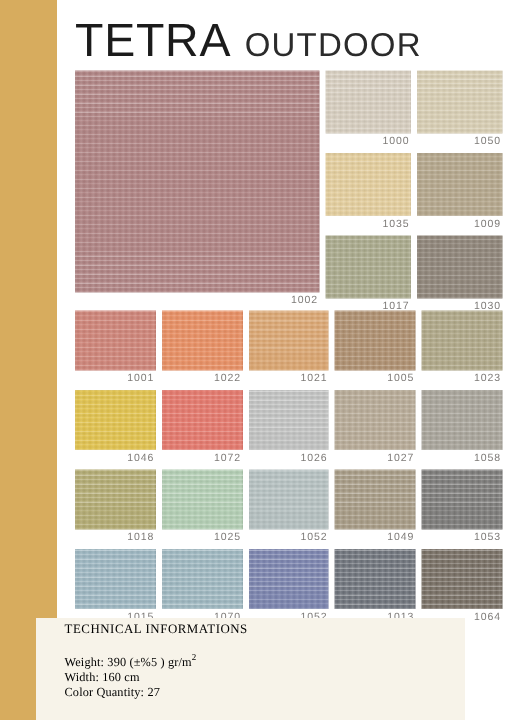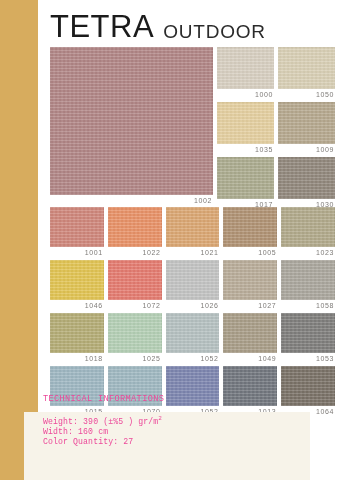--- a/index.html
+++ b/index.html
@@ -37,21 +37,21 @@
   }
   #brand {
     font-size: 31px;
     font-weight: 300;
     letter-spacing: 0.5px;
     color: #1b1b1b;
     line-height: 1;
     font-stretch: condensed;
   }
   #brand-sub {
-    font-size: 19px;
+    font-size: 22px;
     font-weight: 300;
     letter-spacing: 0.8px;
     color: #2b2b2b;
     line-height: 1;
     padding-bottom: 1px;
   }
 
   
   .sw {
     position: relative;
@@ -122,24 +122,24 @@
 
   
   #footer {
     position: absolute;
     left: 24px; top: 412px;
     width: 286px; height: 68px;
     background: #f7f3e9;
   }
   #tech {
     position: absolute;
-    left: 43px; top: 394px;
+    left: 43px; top: 414px;
     width: 280px;
-    font-family: Liberation Mono, monospace;
-    color: #ec4899;
+    font-family: Liberation Serif, serif;
+    color: #000000;
   }
   #tech-title {
     font-size: 8.6px;
     letter-spacing: 0.35px;
     line-height: 11px;
     margin-bottom: 9px;
   }
   #tech-list { list-style: none; }
   #tech-list li {
     font-size: 8.2px;

